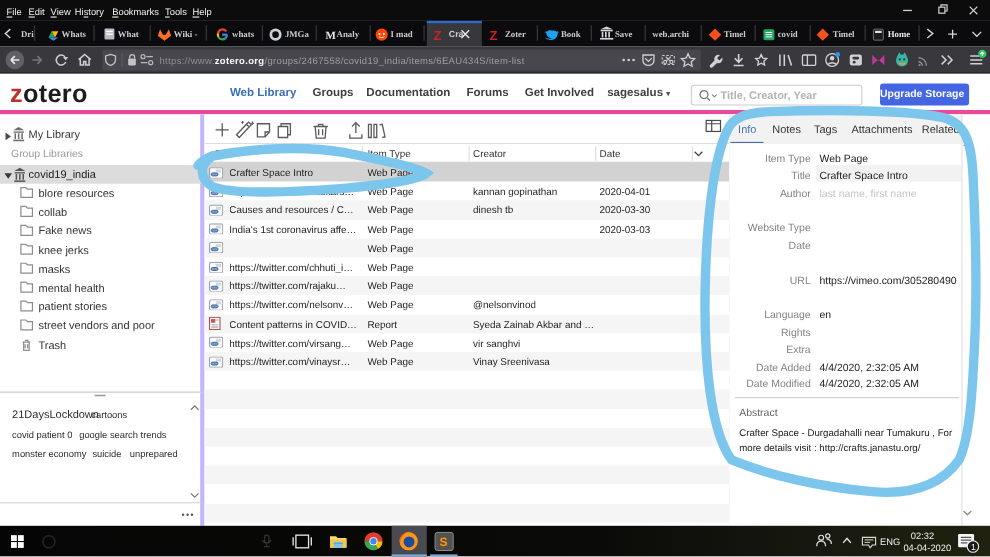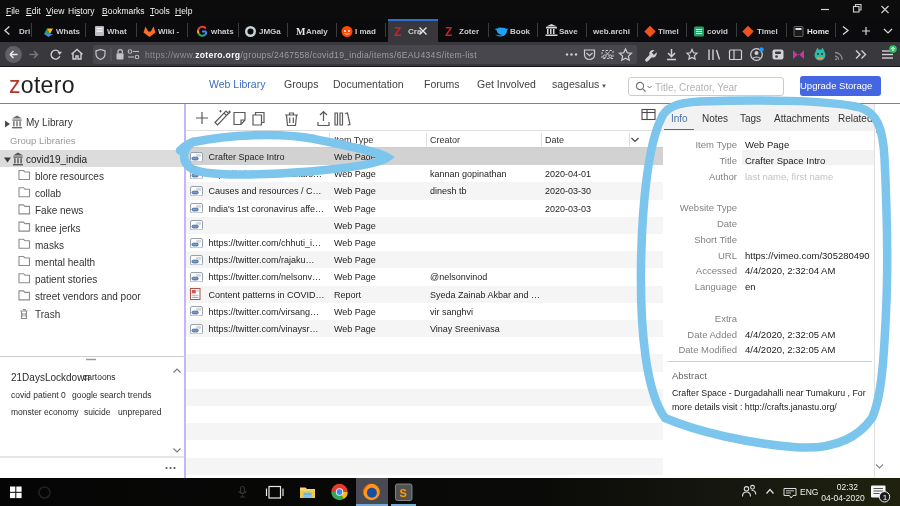--- a/index.html
+++ b/index.html
@@ -3,36 +3,36 @@
 *{margin:0;padding:0;box-sizing:border-box;}
 body{width:900px;height:506px;overflow:hidden;font-family:"Liberation Sans",sans-serif;}
 .screen{position:relative;width:900px;height:506px;background:#fff;overflow:hidden;}
 .abs{position:absolute;}
 
 .menubar{position:absolute;left:0;top:0;width:900px;height:19px;background:#0c0c0d;color:#f2f2f2;font-size:8.5px;}
 .menubar span{position:absolute;top:6px;}
 .menubar u{text-decoration:underline;text-underline-offset:1px;}
 .tabbar{position:absolute;left:0;top:19px;width:900px;height:23px;background:#0b0b0d;color:#cbcbce;font-size:8px;font-weight:600;}
 .tabsep{position:absolute;top:4px;width:1px;height:14px;background:#3c3c40;}
-.tabtxt{position:absolute;top:8px;white-space:nowrap;}
+.tabtxt{position:absolute;top:8px;white-space:nowrap;font-family:Liberation Serif, serif;}
 .navbar{position:absolute;left:0;top:42px;width:900px;height:25px;background:#38383d;border-bottom:1px solid #17171a;}
 .urlfield{position:absolute;left:93px;top:3px;width:544px;height:19px;background:#47474d;border-radius:2px;}
 .urltxt{position:absolute;left:52px;top:5px;font-size:8.6px;letter-spacing:0.32px;color:#9d9da2;white-space:nowrap;}
 .urltxt b{color:#fbfbfe;font-weight:bold;}
 
-.zheader{position:absolute;left:0;top:67px;width:900px;height:37px;background:#fff;border-bottom:1px solid #ec4899;}
+.zheader{position:absolute;left:0;top:67px;width:900px;height:37px;background:#fff;border-bottom:4px solid #ec4899;font-weight:bold;}
 .zlogo{position:absolute;left:9px;top:5px;font-size:23px;letter-spacing:0.3px;color:#1d1d1d;}
 .zlogo .red{color:#b9332c;}
 .znav{position:absolute;top:11px;font-size:10.5px;color:#3f3f3f;white-space:nowrap;}
 .znav.active{color:#3a6fb7;}
 .zsearch{position:absolute;left:628px;top:10px;width:156px;height:19px;border:1px solid #ccc;border-radius:3px;background:#fff;}
 .zsearch .ph{position:absolute;left:26px;top:4px;font-size:10px;color:#b3b3b3;}
 .zbtn{position:absolute;left:800px;top:9px;width:81px;height:20px;background:#4466e2;border-radius:3px;color:#fff;font-size:9.5px;line-height:20px;}
 
-.sidebar{position:absolute;left:0;top:104px;width:186px;height:374px;background:#fff;border-right:2px solid #c4b5fd;font-size:10px;color:#333;}
+.sidebar{position:absolute;left:0;top:104px;width:186px;height:374px;background:#fff;border-right:4px solid #c4b5fd;font-size:10px;color:#333;}
 .srow{position:absolute;left:0;width:185px;height:17px;}
 .selrow{background:#dcdcdc;}
 
 .main{position:absolute;left:186px;top:104px;width:477px;height:374px;background:#fff;}
 .mtoolbar{position:absolute;left:0;top:0;width:477px;height:27px;border-bottom:1px solid #ddd;background:#fff;}
 .thead{position:absolute;left:0;top:27px;width:477px;height:17px;border-bottom:1px solid #ccc;font-size:9px;color:#333;background:#fff;}
 .thead .ht{position:absolute;top:4px;}
 .vsep{position:absolute;top:2px;width:1px;height:13px;background:#ddd;}
 .trow{position:absolute;left:0;width:477px;height:17.2px;font-size:9px;color:#1d1d1d;}
 .trow .c{position:absolute;top:4px;white-space:nowrap;overflow:hidden;}
@@ -482,34 +482,30 @@
 <div class="pfield" style="top:63.6px">
         <span class="lbl">Author</span>
         <span class="val" style="color:#c3c3c3">last name, first name</span>
       </div>
 <div class="pfield" style="top:95.2px">
         <span class="lbl">Website Type</span>
       </div>
 <div class="pfield" style="top:111px">
         <span class="lbl">Date</span>
       </div>
-<div class="pfield" style="top:126.8px">
-        <span class="lbl">Short Title</span>
-      </div>
 <div class="pfield" style="top:142.6px">
         <span class="lbl">URL</span>
         <span class="val">https://vimeo.com/305280490</span>
       </div>
-<div class="pfield" style="top:158.4px">
-        <span class="lbl">Accessed</span>
-        <span class="val">4/4/2020, 2:32:04 AM</span>
-      </div>
 <div class="pfield" style="top:174.2px">
         <span class="lbl">Language</span>
         <span class="val">en</span>
+      </div>
+<div class="pfield" style="top:190px">
+        <span class="lbl">Rights</span>
       </div>
 <div class="pfield" style="top:205.8px">
         <span class="lbl">Extra</span>
       </div>
 <div class="pfield" style="top:221.6px">
         <span class="lbl">Date Added</span>
         <span class="val">4/4/2020, 2:32:05 AM</span>
       </div>
 <div class="pfield" style="top:237.4px">
         <span class="lbl">Date Modified</span>
@@ -581,21 +577,21 @@
           <path d="M 786 12.8 H 794 M 786 15 H 791" stroke-width="0.9"></path>
         </g>
 <g>
           <rect x="871" y="7.5" width="14.5" height="12" rx="1" fill="#f5f5f5"></rect>
           <path d="M 873.5 10.5 h 9.5 M 873.5 13 h 9.5 M 873.5 15.5 h 6" stroke="#555" stroke-width="1"></path>
           <circle cx="884.5" cy="18.8" r="5.2" fill="#1a1a1a" stroke="#eee" stroke-width="1"></circle>
           <text x="882.7" y="21.8" font-size="8" fill="#fff" font-family="Liberation Sans,sans-serif">1</text>
         </g>
 </svg>
 <span style="position:absolute;left:800px;top:9px;font-size:8.5px;color:#f0f0f0">ENG</span>
-<span style="position:absolute;left:828px;top:3.5px;width:30px;text-align:right;font-size:8.5px;color:#f0f0f0">02:32</span>
+<span style="position:absolute;left:828px;top:3.5px;width:30px;text-align:left;font-size:8.5px;color:#f0f0f0">02:32</span>
 <span style="position:absolute;left:815px;top:14.5px;width:56px;text-align:center;font-size:8.5px;color:#f0f0f0">04-04-2020</span>
 </div>
 
 <svg class="annot" width="900" height="506" viewBox="0 0 900 506">
 <g fill="none" stroke="#7cc5ec" stroke-width="8.5" stroke-linecap="round">
 <path d="M 193 142 C 230 134.5, 278 132.5, 312 138.5 C 342 144.5, 378 151.5, 387.5 157.5 C 380 163.5, 350 168, 310 171.5 C 262 175, 210 176.5, 193 169.5 C 181.5 163, 180.5 150, 193 142 C 197 140.2, 186 143.5, 180 150.5"></path>
 <path d="M 665 418 C 646 392, 640 330, 641 265 C 642 205, 648 146, 661 119 C 665 108, 676 102.5, 700 101.5 C 755 99.5, 826 100, 858 107 C 877 112, 883 128, 884.5 158 C 887 210, 888.5 262, 886 312 C 884 356, 882 396, 872 418 C 857 439, 833 450.5, 793 447 C 747 443, 698 432, 665 418 Z"></path>
 </g>
 </svg>
 </div>

